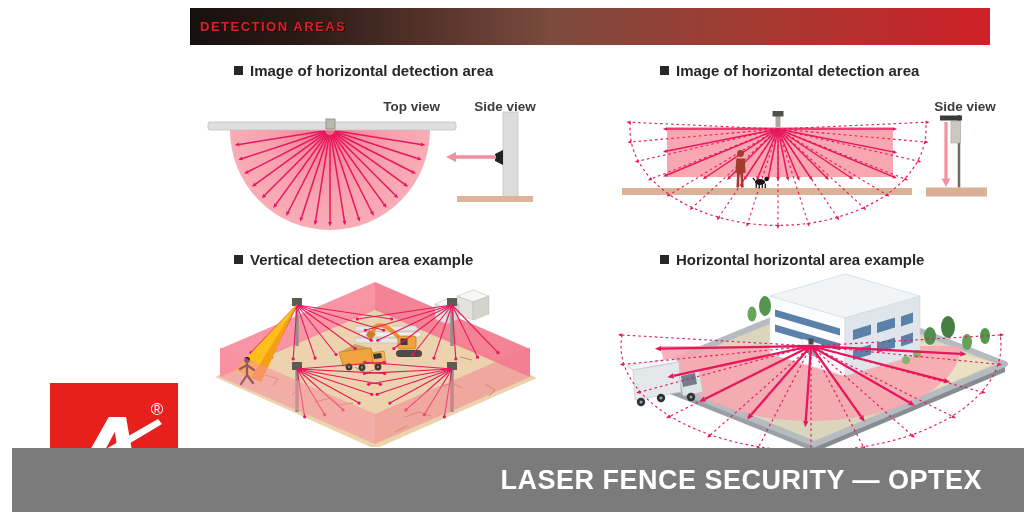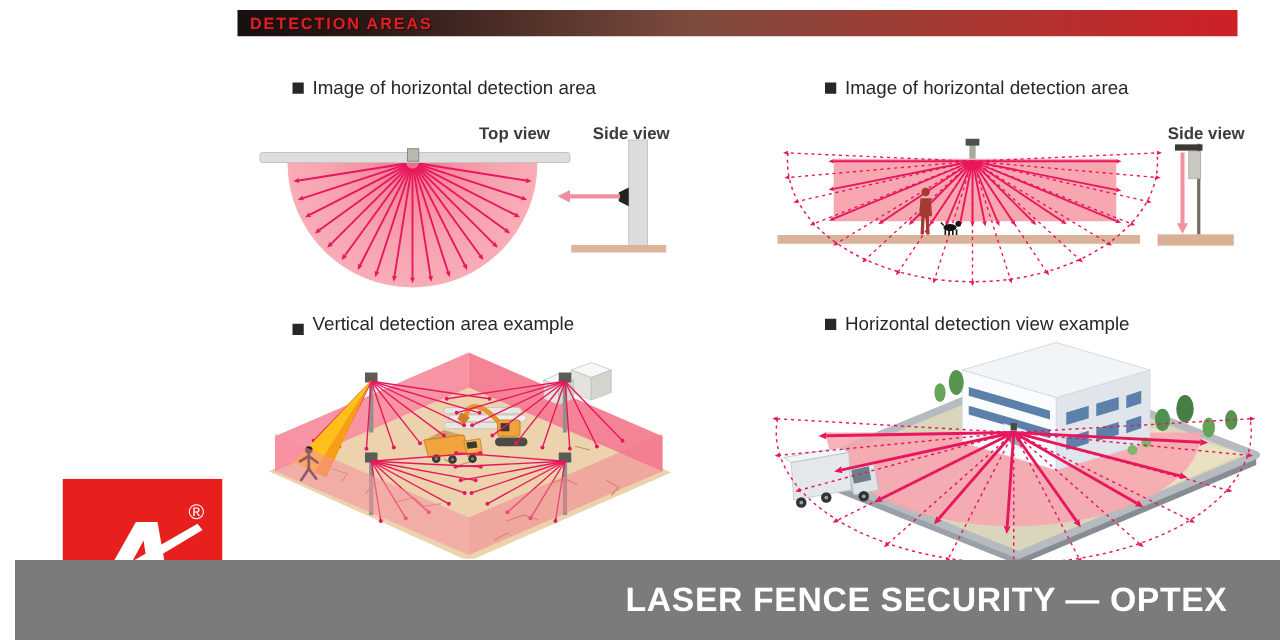--- a/index.html
+++ b/index.html
@@ -1,29 +1,29 @@
 <!DOCTYPE html>
 <html><head>
 <meta charset="utf-8">
 <style>
   html,body{margin:0;padding:0;background:#fff;}
   #stage{position:relative;width:1024px;height:512px;background:#ffffff;overflow:hidden;
          font-family:"Liberation Sans",sans-serif;}
   .abs{position:absolute;}
   
-  #banner{left:190px;top:8px;width:800px;height:21px;
+  #banner{left:190px;top:8px;width:800px;height:37px;
           background:linear-gradient(90deg,#16100f 0%,#2b1a16 14%,#7c4a3e 45%,#a63931 72%,#cf2027 100%);
           display:flex;align-items:center;}
   #banner span{font-size:13px;font-weight:bold;letter-spacing:1.5px;color:#d92127;
                padding-left:10px;text-shadow:1px 1px 0 #240808,-0.5px -0.5px 0 #3a0c0c;}
   
-  .heading{display:flex;align-items:center;gap:7px;font-size:15px;font-weight:400;color:#272727;padding-left:38px;}
+  .heading{display:flex;align-items:center;gap:7px;font-size:15px;font-weight:700;color:#272727;padding-left:38px;}
   .bullet{width:9px;height:9px;background:#272727;flex:0 0 auto;}
   #h1{left:196px;top:62px;} #h2{left:622px;top:62px;}
-  #h3{left:196px;top:251px;align-items:flex-end;} #h4{left:622px;top:251px;}
+  #h3{left:196px;top:251px;} #h4{left:622px;top:251px;}
   
   #svg1{left:200px;top:95px;} #svg2{left:615px;top:95px;}
   #svg3{left:205px;top:272px;} #svg4{left:615px;top:266px;}
   .vlabel{font:bold 13.5px "Liberation Sans",sans-serif;fill:#3c3c3c;}
   
   #footer{left:12px;top:448px;width:1024px;height:64px;background:#7b7b7b;}
   #footer-title{position:absolute;right:54px;top:50%;transform:translateY(-50%);
                 color:#ffffff;font-size:27px;font-weight:bold;letter-spacing:0.5px;white-space:nowrap;}
   
   #logo{left:50px;top:383px;width:128px;height:129px;}
@@ -44,21 +44,21 @@
   <div id="h2" class="abs heading">
     <span class="bullet"></span>
     <span>Image of horizontal detection area</span>
   </div>
   <div id="h3" class="abs heading">
     <span class="bullet"></span>
     <span>Vertical detection area example</span>
   </div>
   <div id="h4" class="abs heading">
     <span class="bullet"></span>
-    <span>Horizontal detection view example</span>
+    <span>Horizontal horizontal area example</span>
   </div>
 
   <svg id="svg1" class="abs" width="360" height="142" viewBox="0 0 360 142">
     <defs>
       <radialGradient id="pinkGrad" gradientUnits="userSpaceOnUse" cx="130" cy="35" r="100">
         <stop offset="0" stop-color="#f0698a"></stop>
           <stop offset="0.3" stop-color="#f58da0"></stop>
         <stop offset="0.65" stop-color="#f8a3af"></stop>
           <stop offset="1" stop-color="#f9adb6"></stop>
       </radialGradient>

